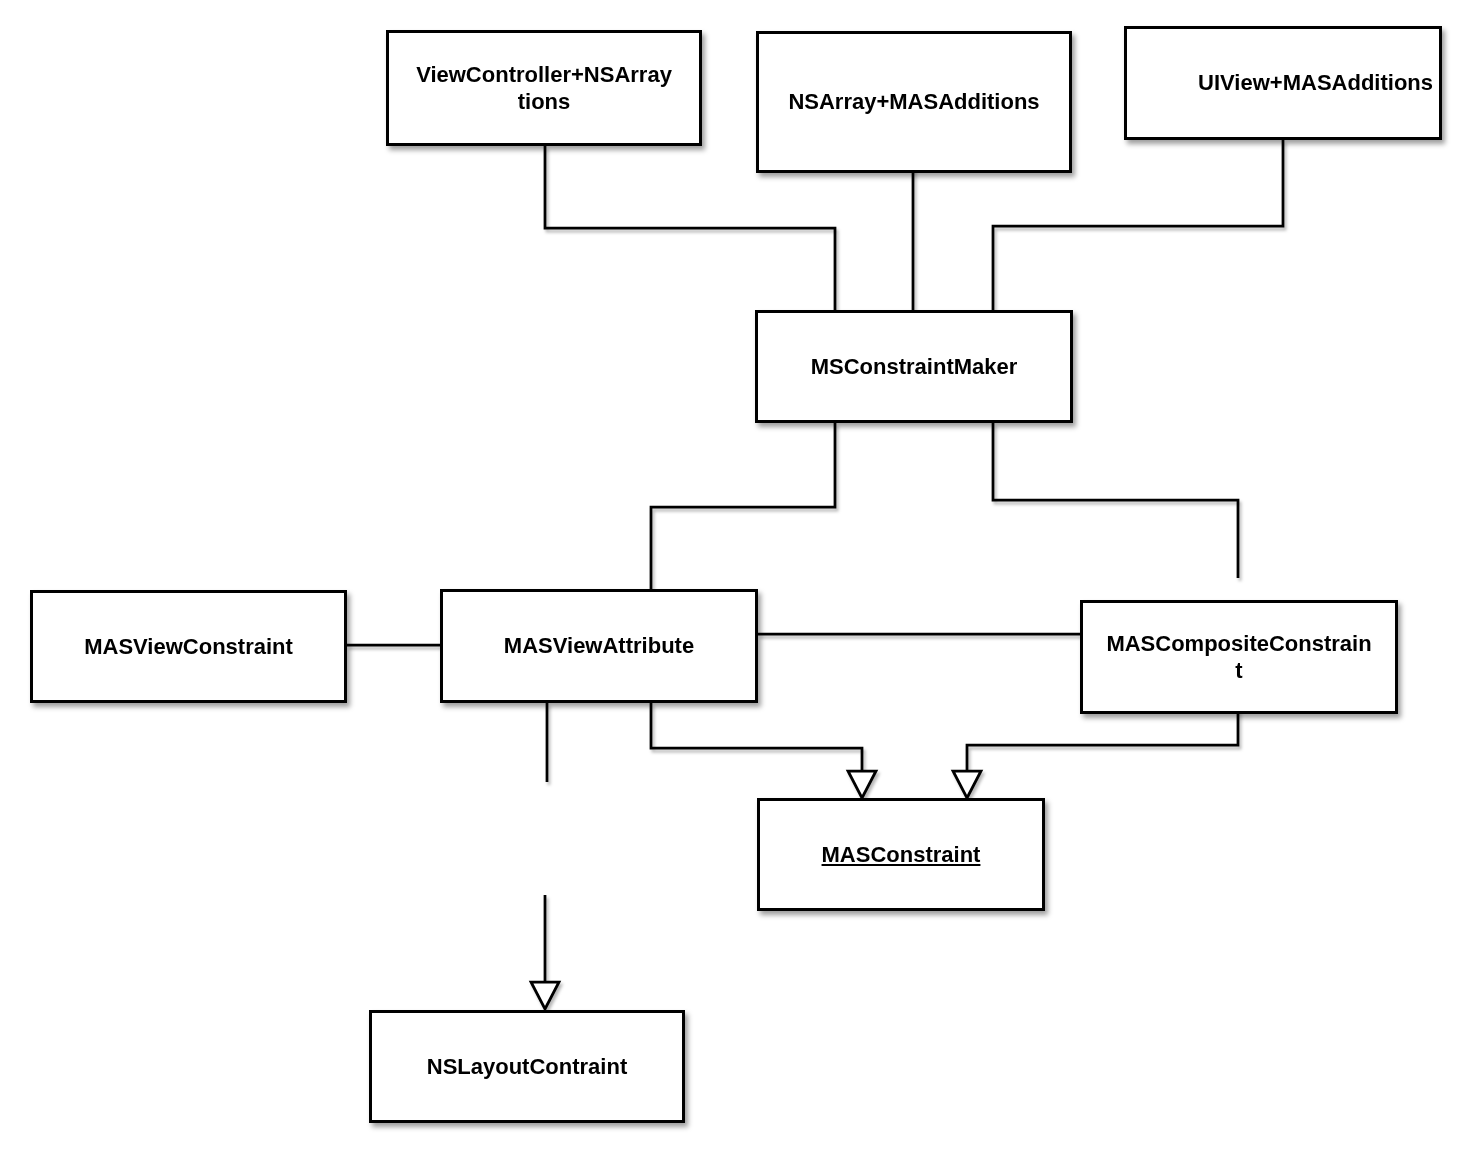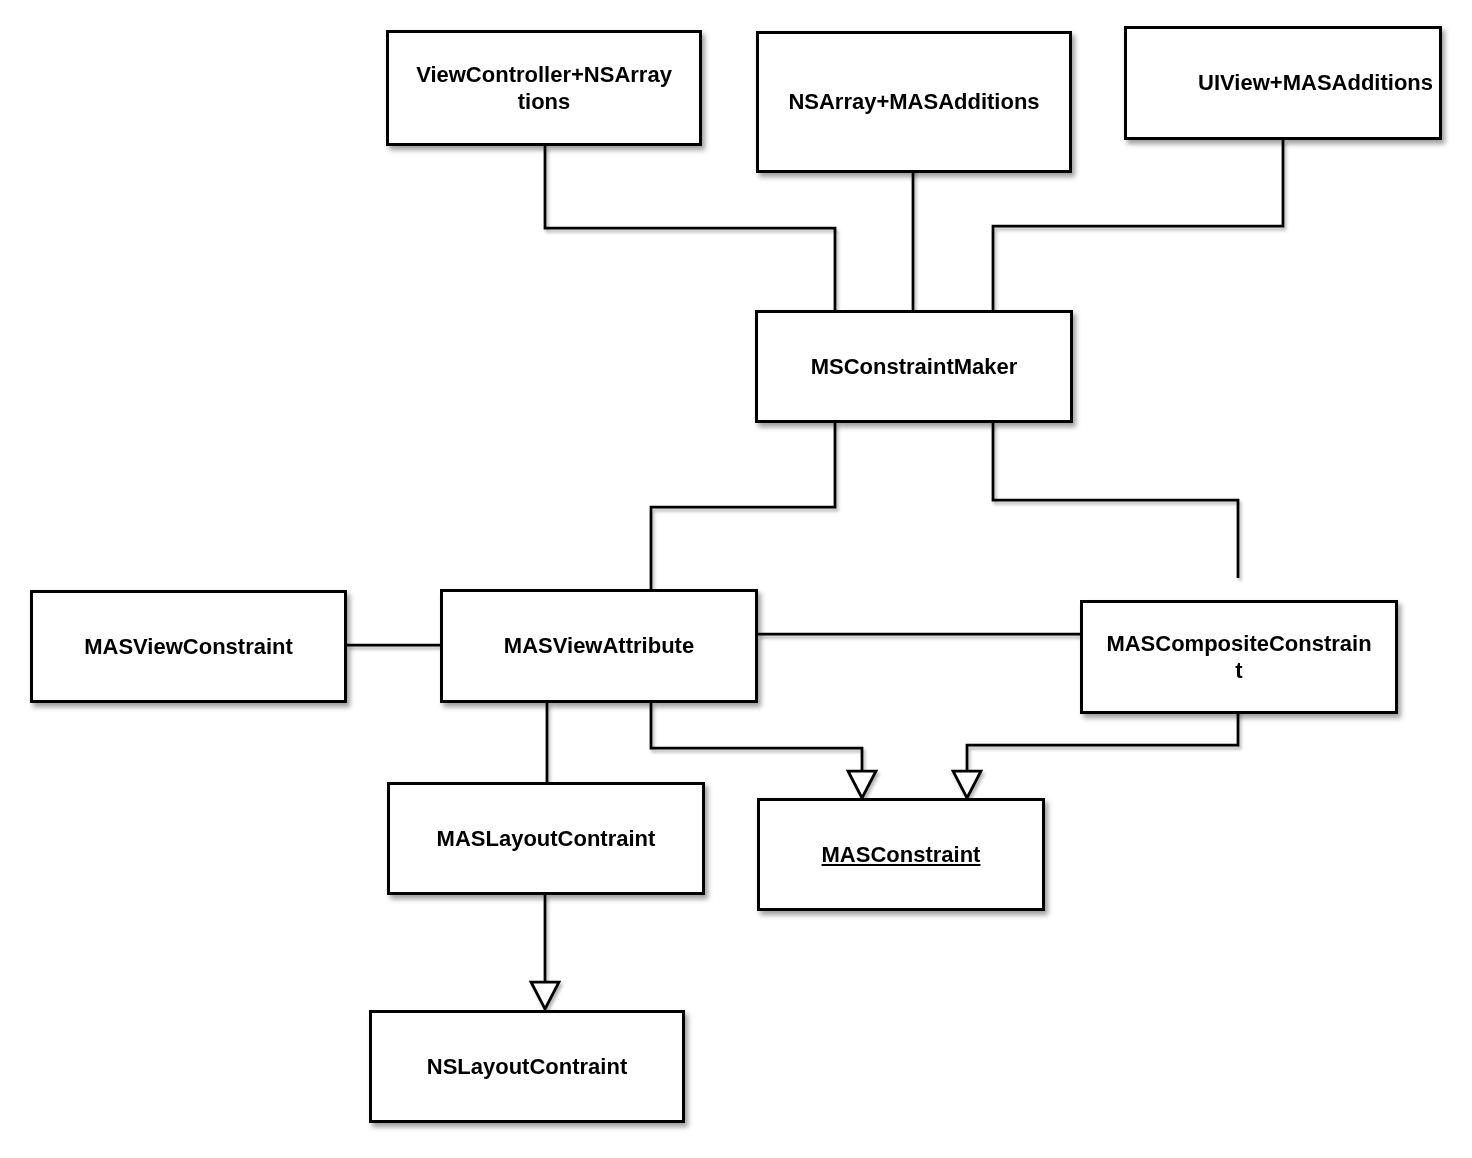--- a/index.html
+++ b/index.html
@@ -86,22 +86,19 @@
     <div class="node" style="left: 30px; top: 590px; width: 317px; height: 113px;">
       <span class="node-label">MASViewConstraint</span>
     </div>
     <div class="node" style="left: 440px; top: 589px; width: 318px; height: 114px;">
       <span class="node-label">MASViewAttribute</span>
     </div>
     <div class="node" style="left: 1080px; top: 578px; width: 318px; height: 114px; margin-top: 22px;">
       <span class="node-label">MASCompositeConstrain
 t</span>
     </div>
-    <div class="node" style="left: 387px; top: 782px; width: 318px; height: 113px;">
-      <span class="node-label">MASLayoutContraint</span>
-    </div>
     <div class="node" style="left: 757px; top: 798px; width: 288px; height: 113px; text-decoration: underline;">
       <span class="node-label">MASConstraint</span>
     </div>
     <div class="node" style="left: 369px; top: 1010px; width: 316px; height: 113px;">
       <span class="node-label">NSLayoutContraint</span>
     </div>
   </div>
 
 </body></html>

